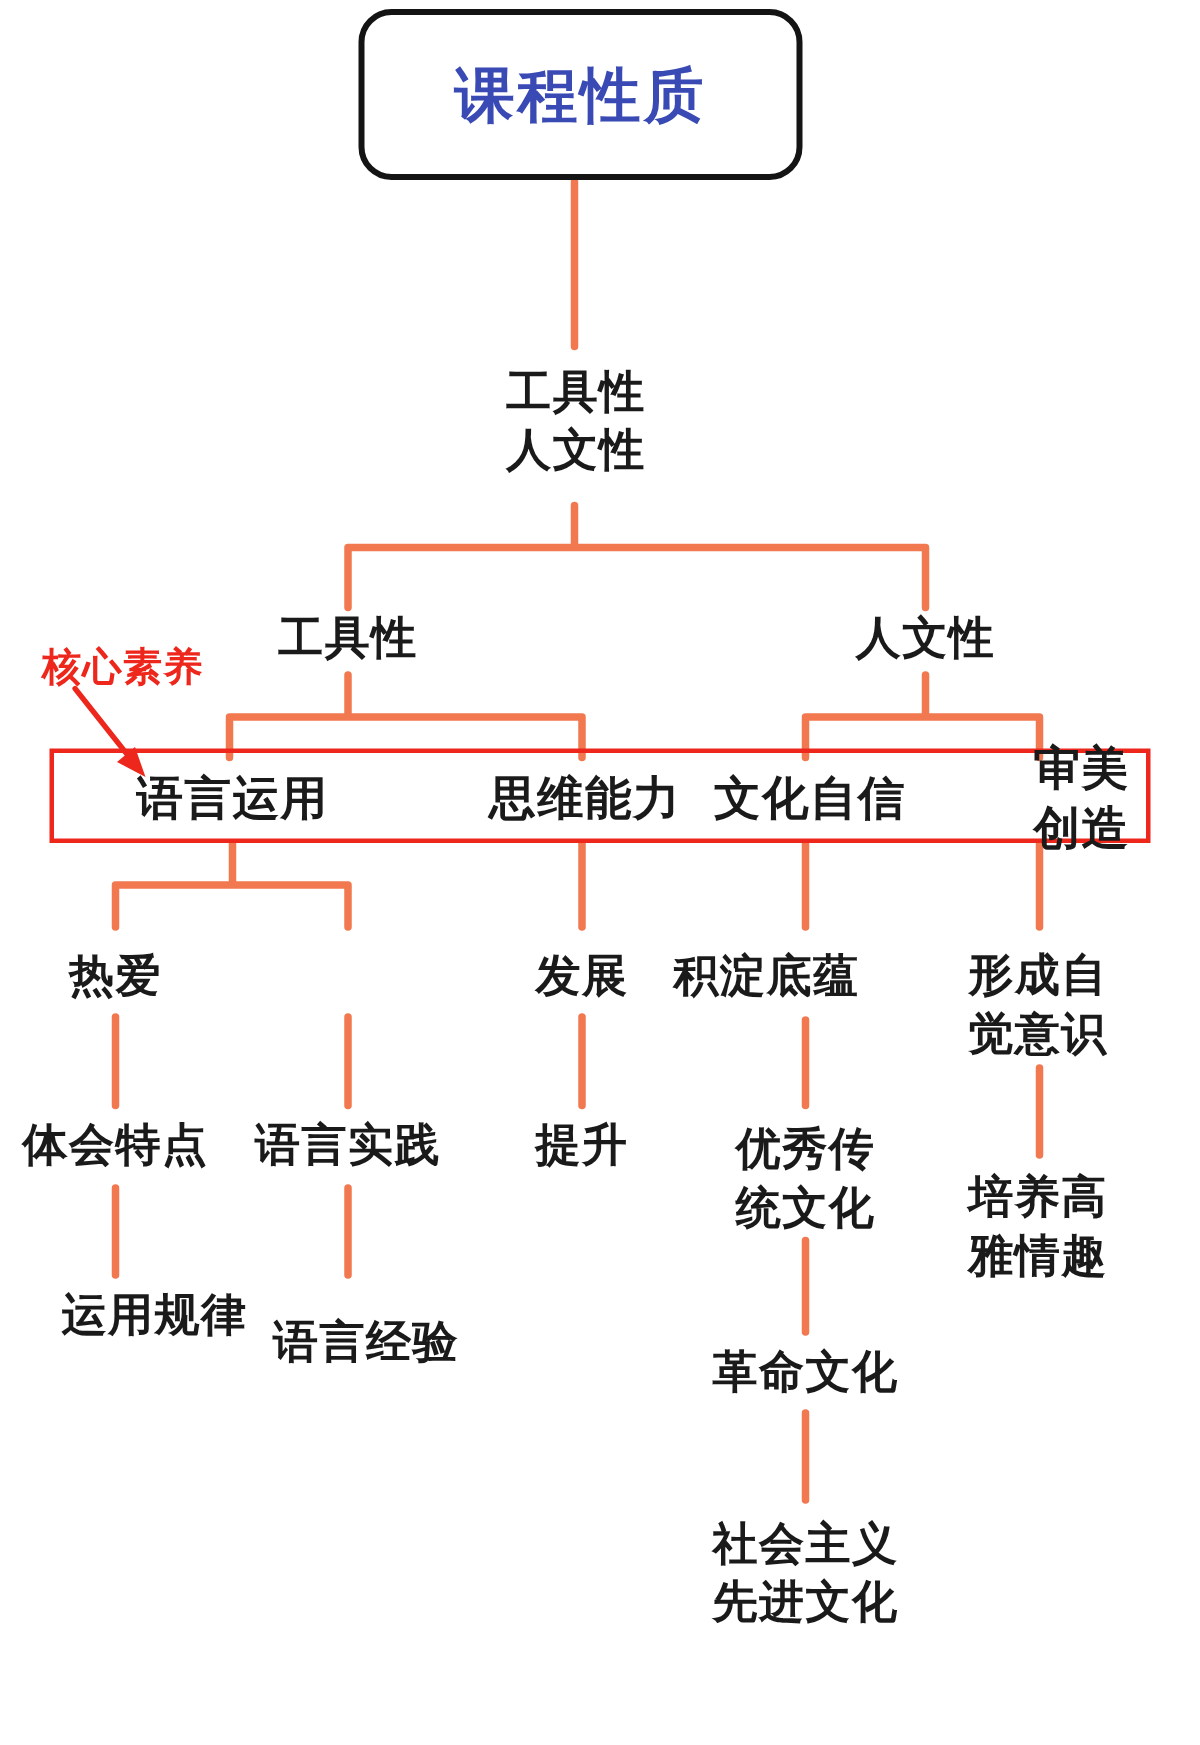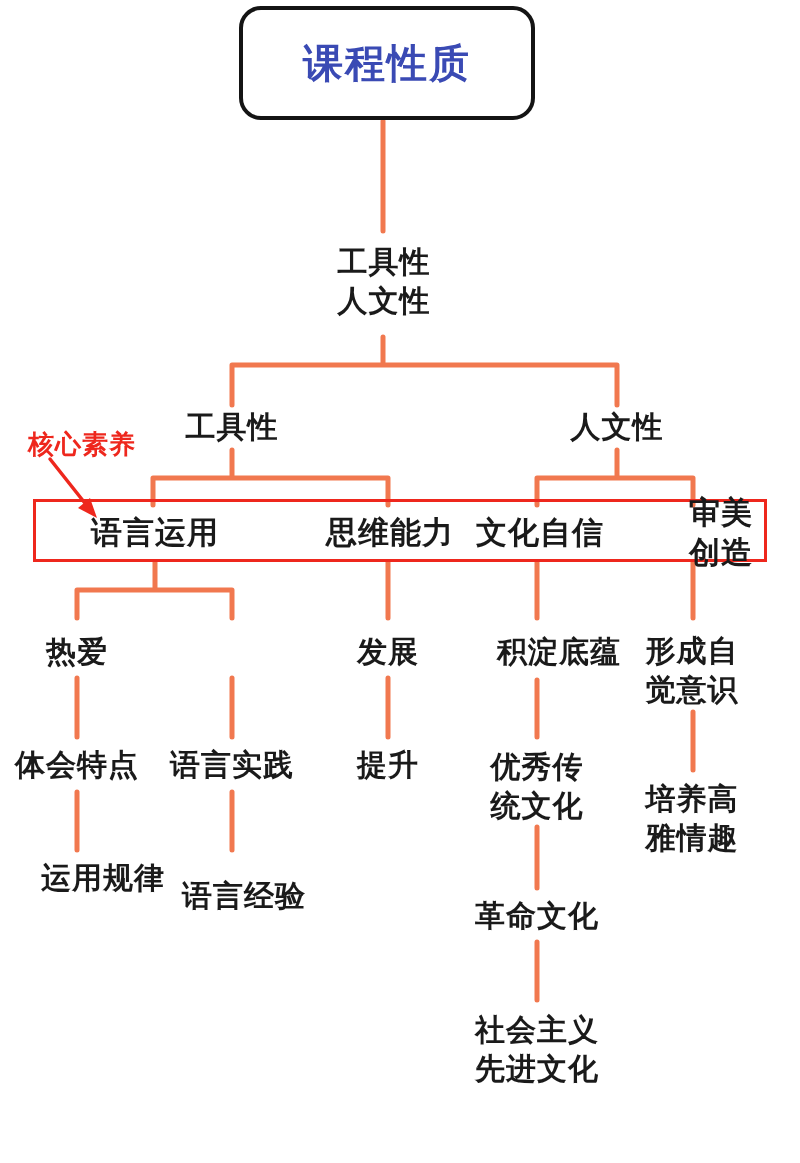--- a/index.html
+++ b/index.html
@@ -125,21 +125,21 @@
   <div class="node" style="left:77px;top:651px;">热爱</div>
   <div class="node" style="left:77px;top:764px;">体会特点</div>
   <div class="node" style="left:77px;top:877px;margin-left:26px;">运用规律</div>
 
   <div class="node" style="left:232px;top:764px;">语言实践</div>
   <div class="node" style="left:232px;top:895px;margin-left:12px;">语言经验</div>
 
   <div class="node" style="left:388px;top:651px;">发展</div>
   <div class="node" style="left:388px;top:764px;">提升</div>
 
-  <div class="node" style="left:559px;top:651px;text-align:center;">积淀底蕴</div>
+  <div class="node" style="left:511px;top:651px;text-align:center;">积淀底蕴</div>
   <div class="node" style="left:537px;top:786px;">优秀传
 统文化</div>
   <div class="node" style="left:537px;top:915px;">革命文化</div>
   <div class="node" style="left:537px;top:1049px;">社会主义
 先进文化</div>
 
   <div class="node" style="left:692px;top:670px;text-align:right;">形成自
 觉意识</div>
   <div class="node" style="left:692px;top:818px;">培养高
 雅情趣</div>

